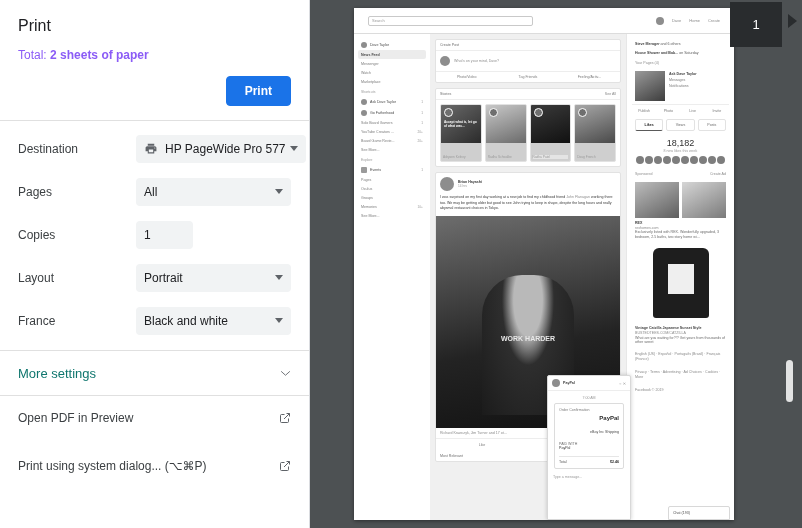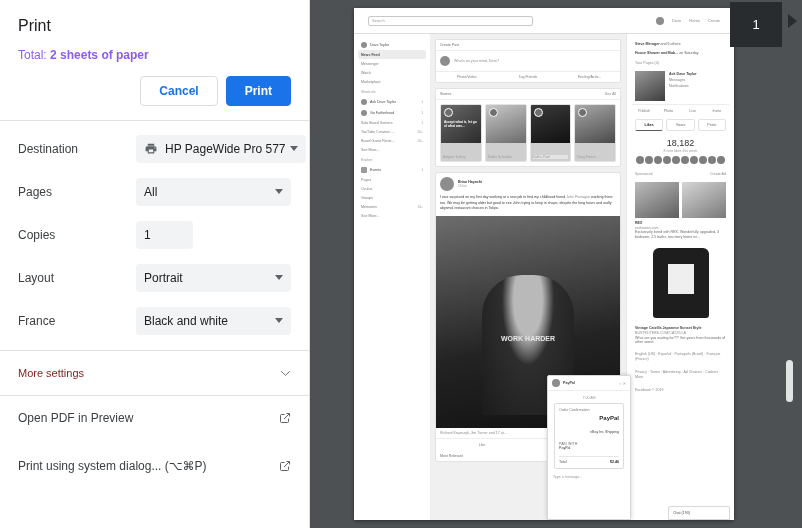--- a/index.html
+++ b/index.html
@@ -56,21 +56,21 @@
     width: 0; height: 0; margin-left: 4px;
     border-left: 4px solid transparent; border-right: 4px solid transparent;
     border-top: 5px solid #5f6368; flex: none;
   }
   .printer-ic { width: 14px; height: 13px; margin-right: 7px; flex: none; }
 
   .more-row {
     display: flex; align-items: center; justify-content: space-between;
     padding: 0 18px; height: 44px; cursor: pointer;
   }
-  .more-row .mtext { font-size: 11px; color: #7f1d1d; }
+  .more-row .mtext { font-size: 13px; color: #0f766e; }
   .chev { width: 11px; height: 7px; }
 
   .linkrow {
     display: flex; align-items: center; justify-content: space-between;
     padding: 0 18px; height: 44px; cursor: pointer;
   }
   .linkrow .ltext { font-size: 12px; color: #3c4043; }
   .ext-ic { width: 12px; height: 12px; }
 
   
@@ -238,21 +238,20 @@
   <div class="print-panel">
 
     <div class="pp-header">
       <div class="pp-title">Print</div>
       <div class="pp-total">
         <span>Total: </span><b>2 sheets of paper</b>
       </div>
     </div>
 
     <div class="pp-actions">
-      <button class="btn btn-cancel">Cancel</button>
       <button class="btn btn-print">Print</button>
     </div>
 
     <div class="pp-divider"></div>
 
     <div class="settings">
 
       <div class="srow">
         <div class="slabel">Destination</div>
         <div class="sfield">

